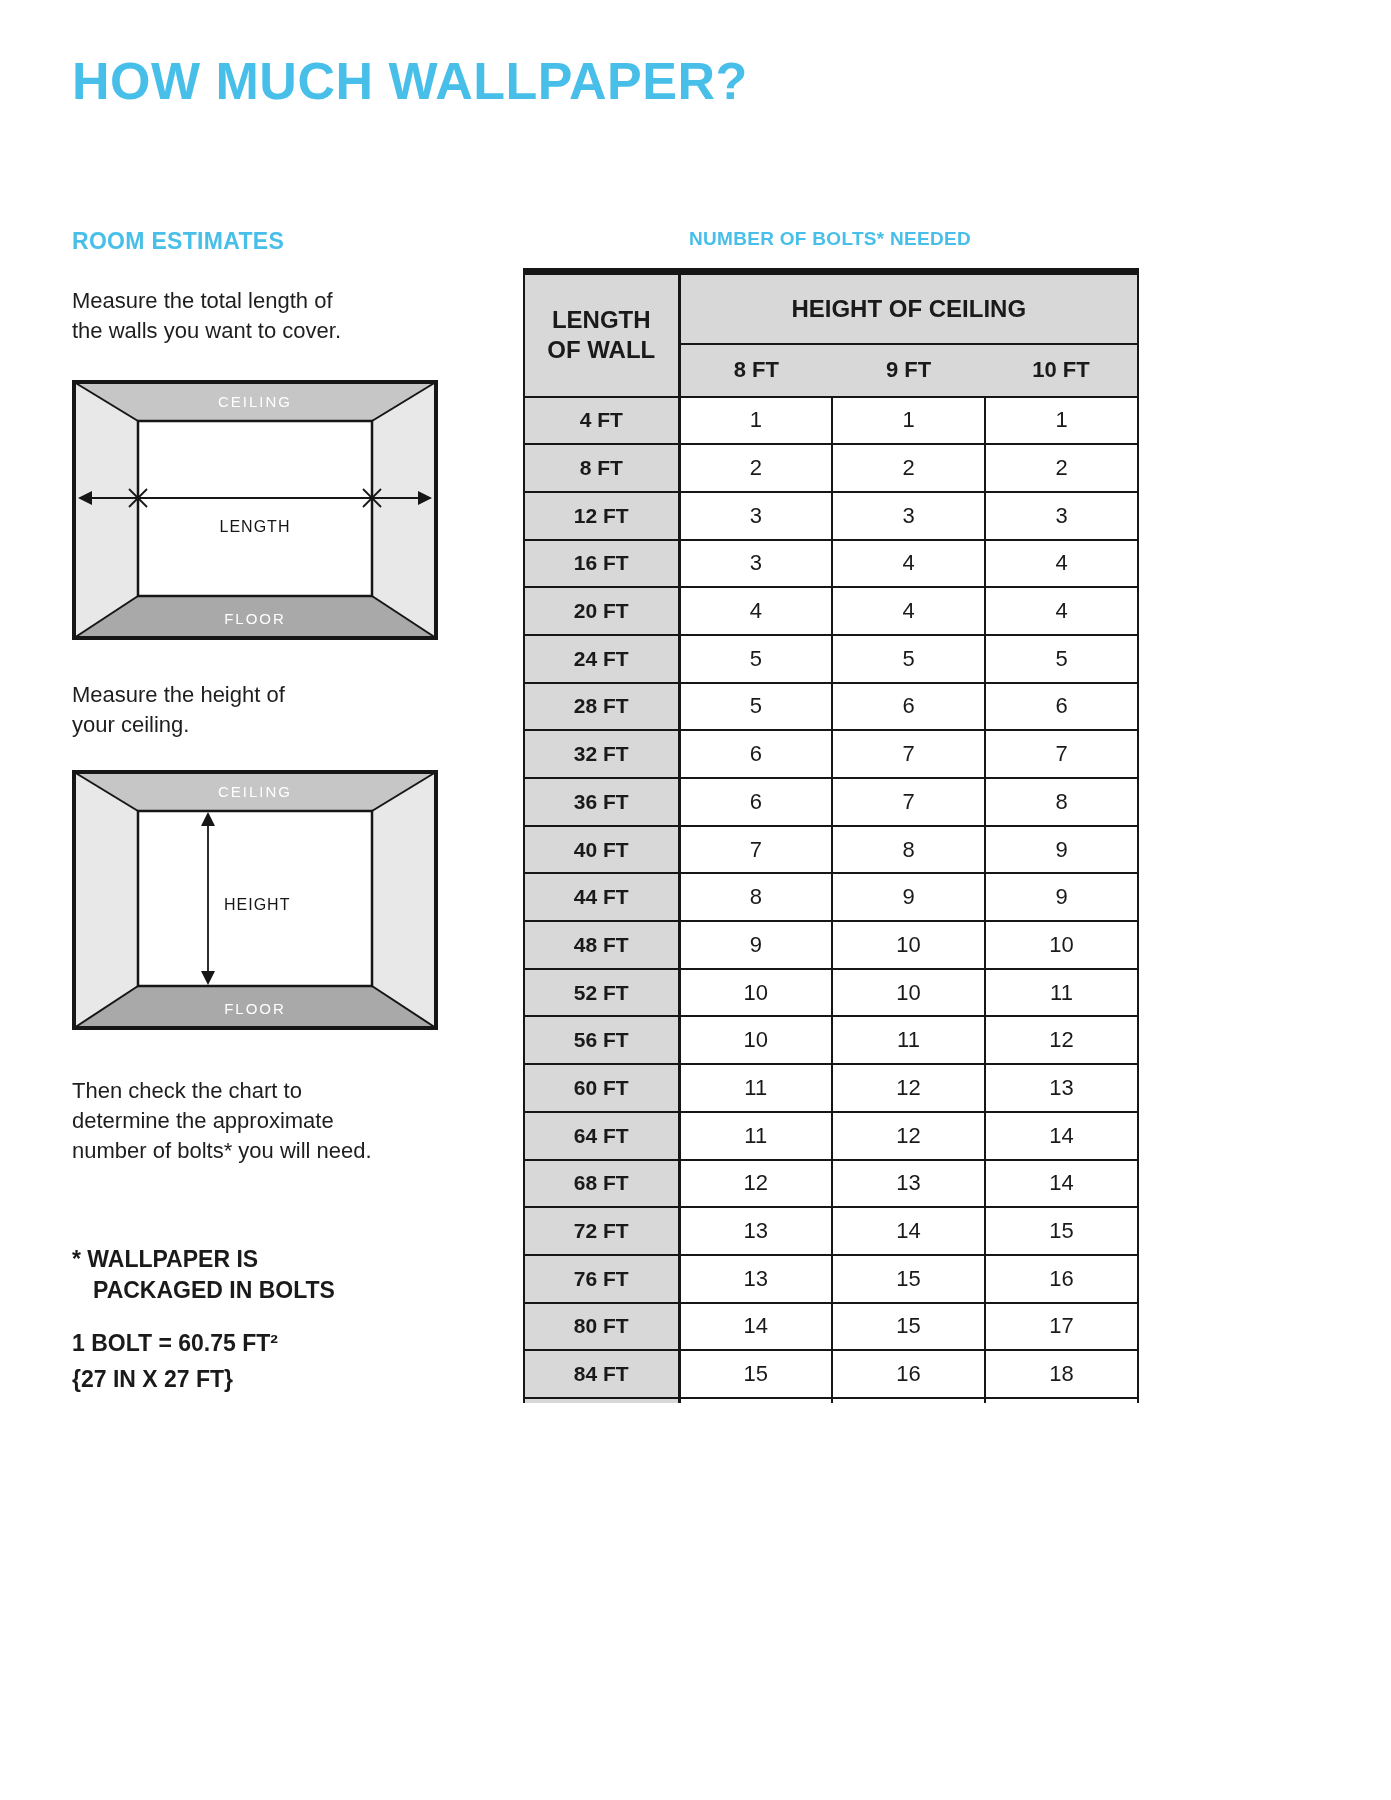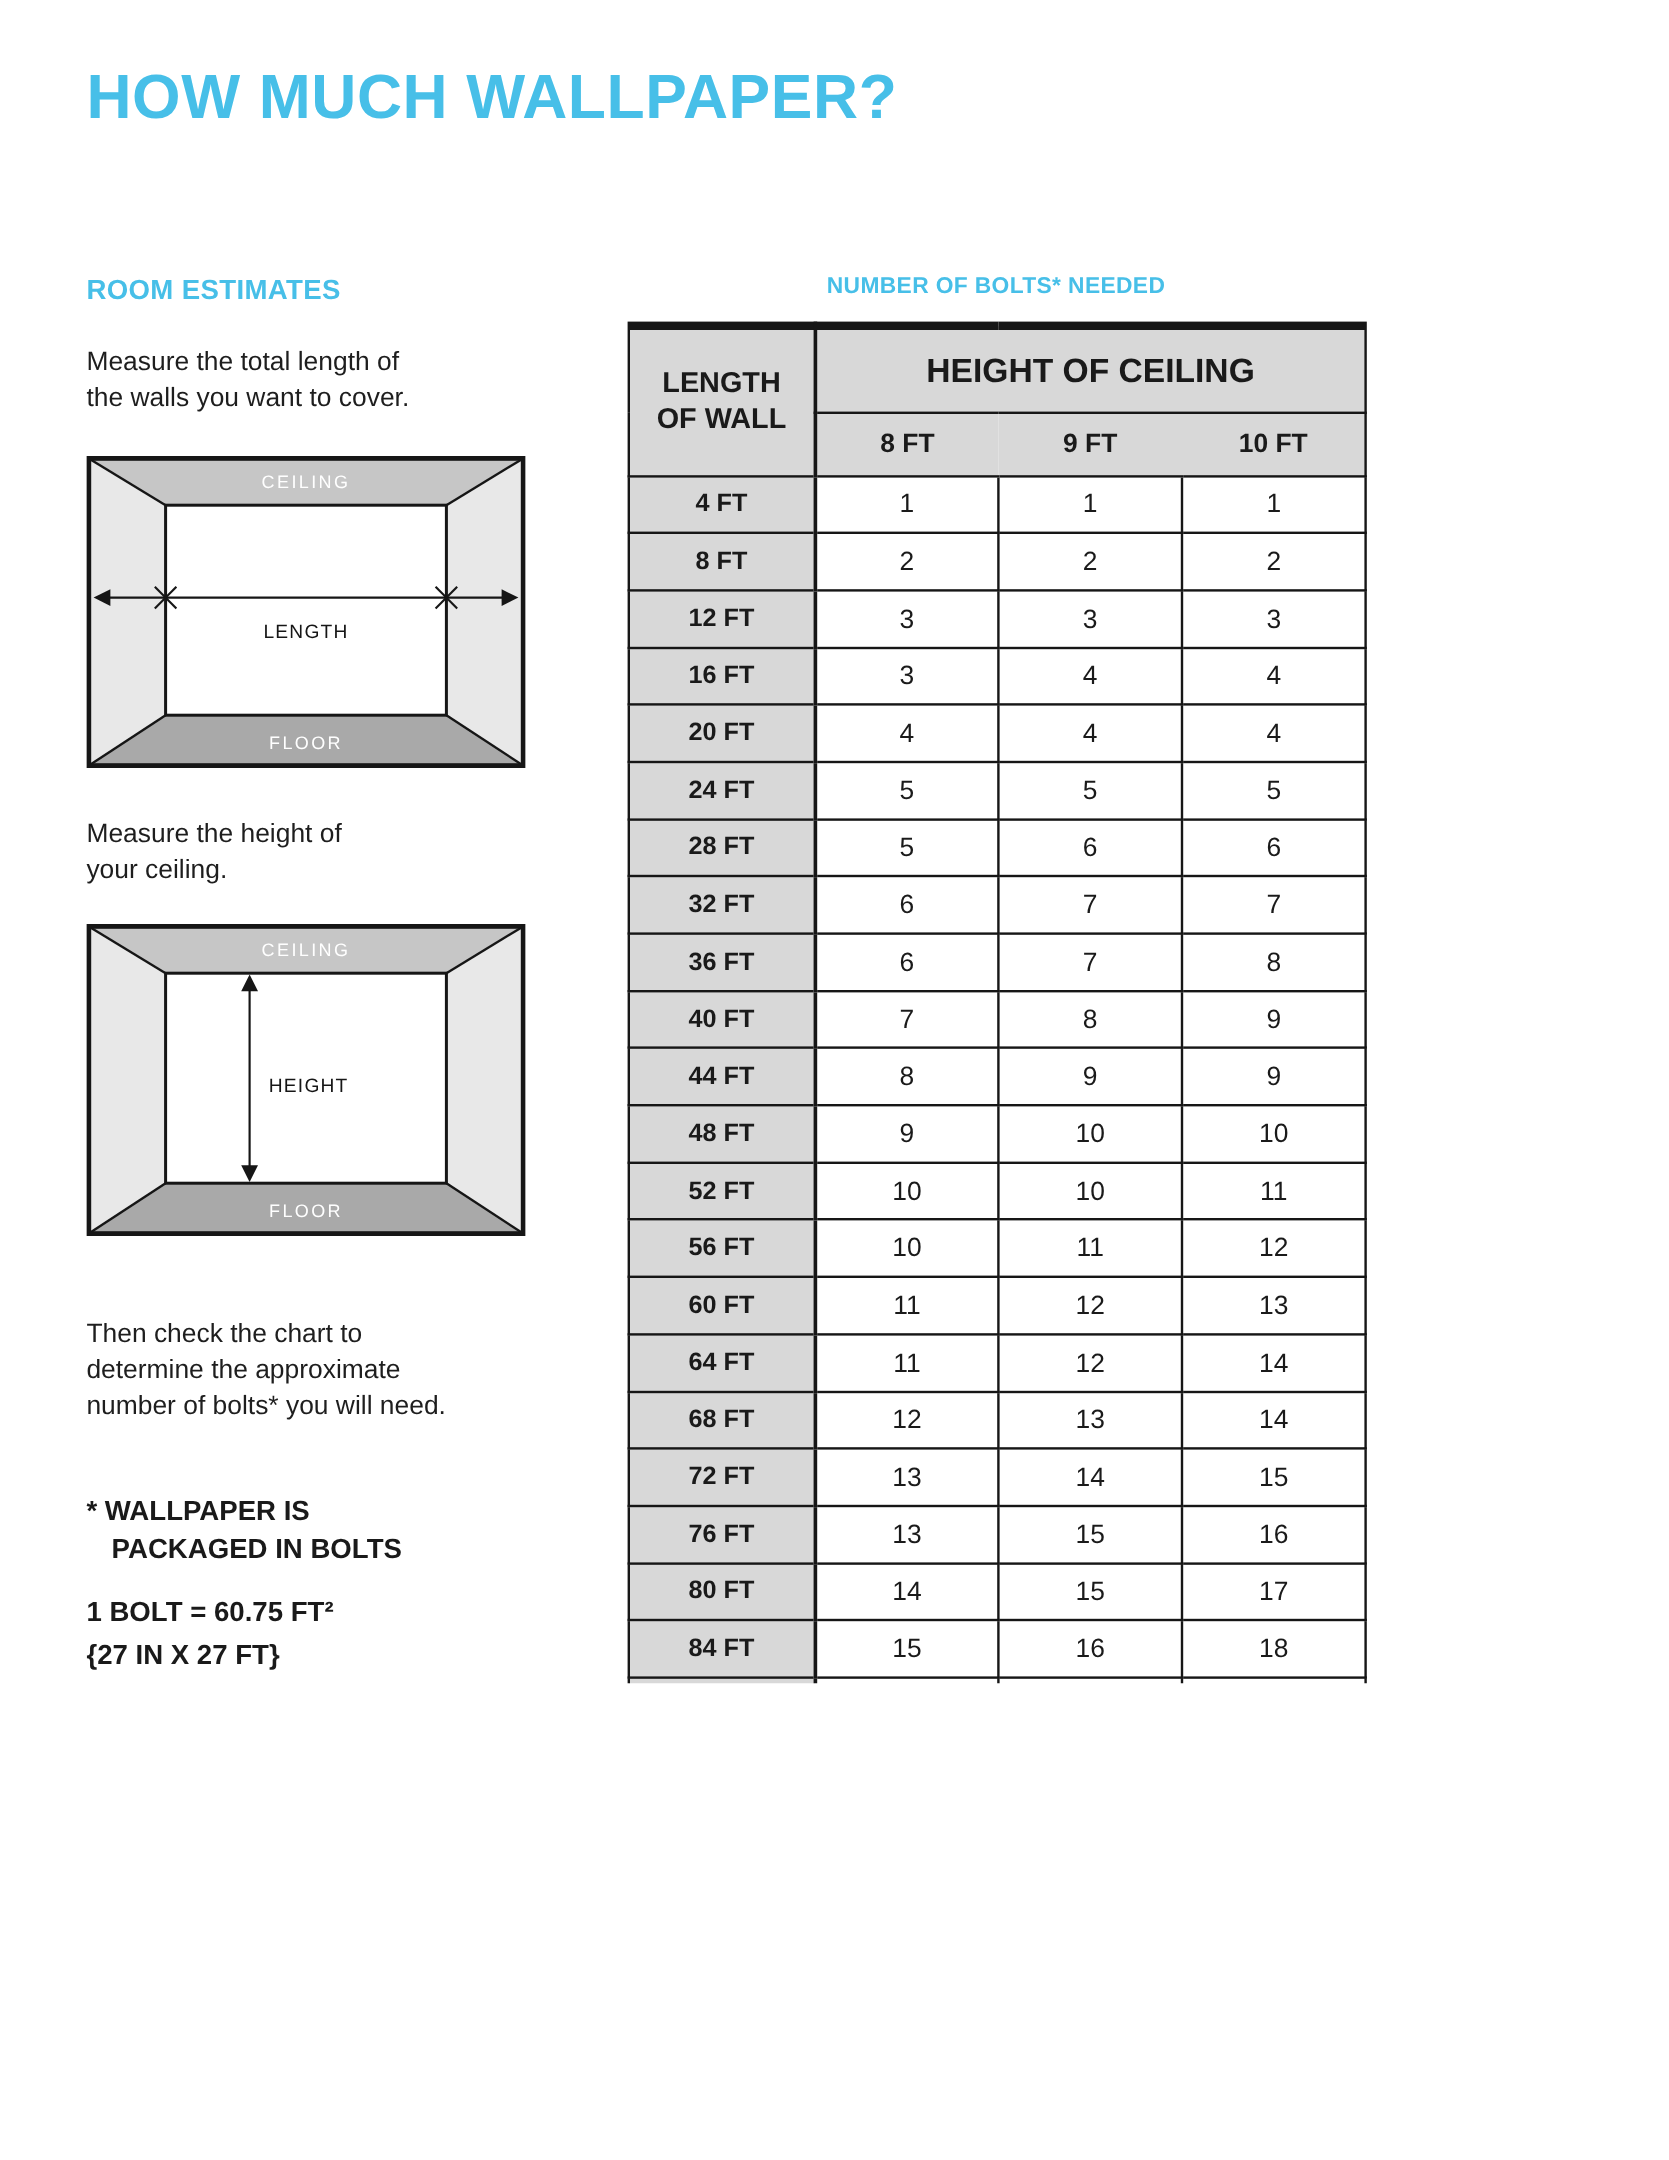--- a/index.html
+++ b/index.html
@@ -19,21 +19,21 @@
   }
   
   .left{position:absolute;left:72px;top:228px;width:368px;height:1220px;}
   .lp{position:absolute;left:0;}
   .section-heading{
     top:0;font-size:23px;font-weight:bold;color:var(--accent);letter-spacing:0.3px;
   }
   .para{font-size:22px;line-height:30px;color:#1E1E1E;}
   .para-1{top:58px;}
   .para-2{top:452px;}
-  .para-3{top:848px;margin-top:20px;}
+  .para-3{top:848px;}
   .diagram-1{top:152px;}
   .diagram-2{top:542px;}
   .footnote{top:1016px;font-size:23px;font-weight:bold;line-height:31px;}
   .footnote .indent{padding-left:21px;}
   .bolt-eq{top:1102px;font-size:23px;font-weight:bold;}
   .bolt-dims{top:1138px;font-size:23px;font-weight:bold;}
   .room-svg{display:block;}
   .room-svg text{font-family:"Liberation Sans",sans-serif;}
   .band-label{fill:#FFFFFF;font-size:15px;letter-spacing:2px;}
   .dim-label{fill:#161616;font-size:16px;letter-spacing:1px;}
@@ -48,21 +48,21 @@
     border:2px solid #161616;border-top:7px solid #161616;
   }
   .bolts-table th,.bolts-table td{
     border:2px solid #161616;text-align:center;vertical-align:middle;
     padding:0;color:var(--ink);
   }
   .bolts-table .rowhead{
     background:var(--table_gray);font-size:21px;font-weight:bold;border-right-width:3px;
   }
   .bolts-table .corner{font-size:24px;line-height:30px;}
-  .bolts-table .group{background:var(--table_gray);font-size:28px;font-weight:bold;}
+  .bolts-table .group{background:var(--table_gray);font-size:24px;font-weight:bold;}
   .bolts-table .sub{background:var(--table_gray);font-size:22px;font-weight:bold;}
   .bolts-table .sub-mid{border-left-style:hidden;border-right-style:hidden;}
   .bolts-table td{font-size:22px;background:#fff;}
   .bolts-table thead tr.head1{height:72px;}
   .bolts-table thead tr.head2{height:53px;}
   .bolts-table tbody tr{height:47.7px;}
   .table-stub{
     position:absolute;left:523px;top:1495px;width:157px;height:26px;
     background:var(--table_gray);
   }

